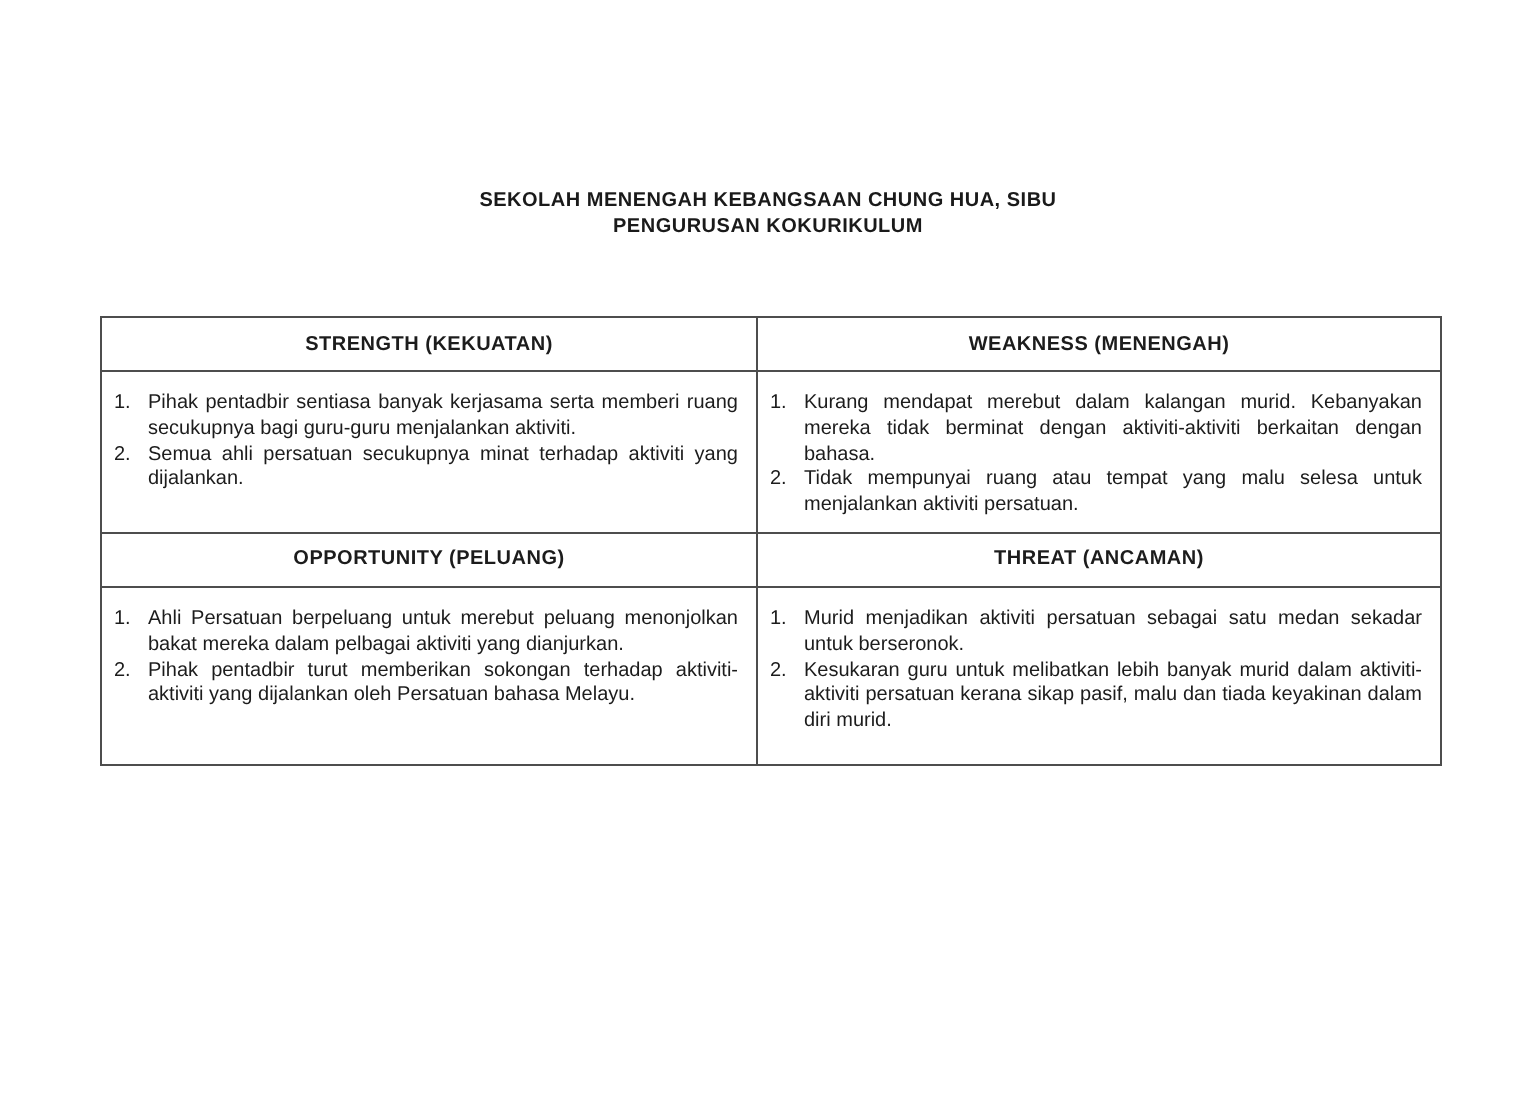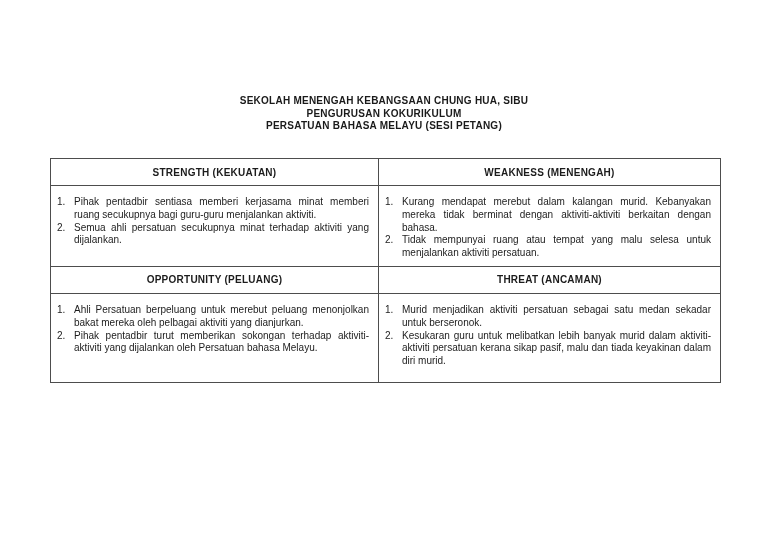--- a/index.html
+++ b/index.html
@@ -71,38 +71,37 @@
   }
 </style>
 </head>
 <body>
 
 <div class="page">
 
   <div class="doc-title">
     <div>SEKOLAH MENENGAH KEBANGSAAN CHUNG HUA, SIBU</div>
     <div>PENGURUSAN KOKURIKULUM</div>
-    <div>PERSATUAN BAHASA MELAYU (SESI PETANG)</div>
   </div>
 
   <table class="swot">
     <colgroup>
       <col style="width:328px">
       <col style="width:342px">
     </colgroup>
     <tbody>
         <tr>
       <th>STRENGTH (KEKUATAN)</th>
       <th>WEAKNESS (MENENGAH)</th>
     </tr>
     <tr class="row-sw">
       <td class="content">
         <div class="item">
           <span class="num">1.</span>
-          <span class="txt">Pihak pentadbir sentiasa memberi kerjasama minat memberi ruang secukupnya bagi guru-guru menjalankan aktiviti.</span>
+          <span class="txt">Pihak pentadbir sentiasa banyak kerjasama serta memberi ruang secukupnya bagi guru-guru menjalankan aktiviti.</span>
         </div>
         <div class="item">
           <span class="num">2.</span>
           <span class="txt">Semua ahli persatuan secukupnya minat terhadap aktiviti yang dijalankan.</span>
         </div>
       </td>
       <td class="content">
         <div class="item">
           <span class="num">1.</span>
           <span class="txt">Kurang mendapat merebut dalam kalangan murid. Kebanyakan mereka tidak berminat dengan aktiviti-aktiviti berkaitan dengan bahasa.</span>
@@ -114,21 +113,21 @@
       </td>
     </tr>
     <tr>
       <th>OPPORTUNITY (PELUANG)</th>
       <th>THREAT (ANCAMAN)</th>
     </tr>
     <tr class="row-ot">
       <td class="content">
         <div class="item">
           <span class="num">1.</span>
-          <span class="txt">Ahli Persatuan berpeluang untuk merebut peluang menonjolkan bakat mereka oleh pelbagai aktiviti yang dianjurkan.</span>
+          <span class="txt">Ahli Persatuan berpeluang untuk merebut peluang menonjolkan bakat mereka dalam pelbagai aktiviti yang dianjurkan.</span>
         </div>
         <div class="item">
           <span class="num">2.</span>
           <span class="txt">Pihak pentadbir turut memberikan sokongan terhadap aktiviti-aktiviti yang dijalankan oleh Persatuan bahasa Melayu.</span>
         </div>
       </td>
       <td class="content">
         <div class="item">
           <span class="num">1.</span>
           <span class="txt">Murid menjadikan aktiviti persatuan sebagai satu medan sekadar untuk berseronok.</span>

